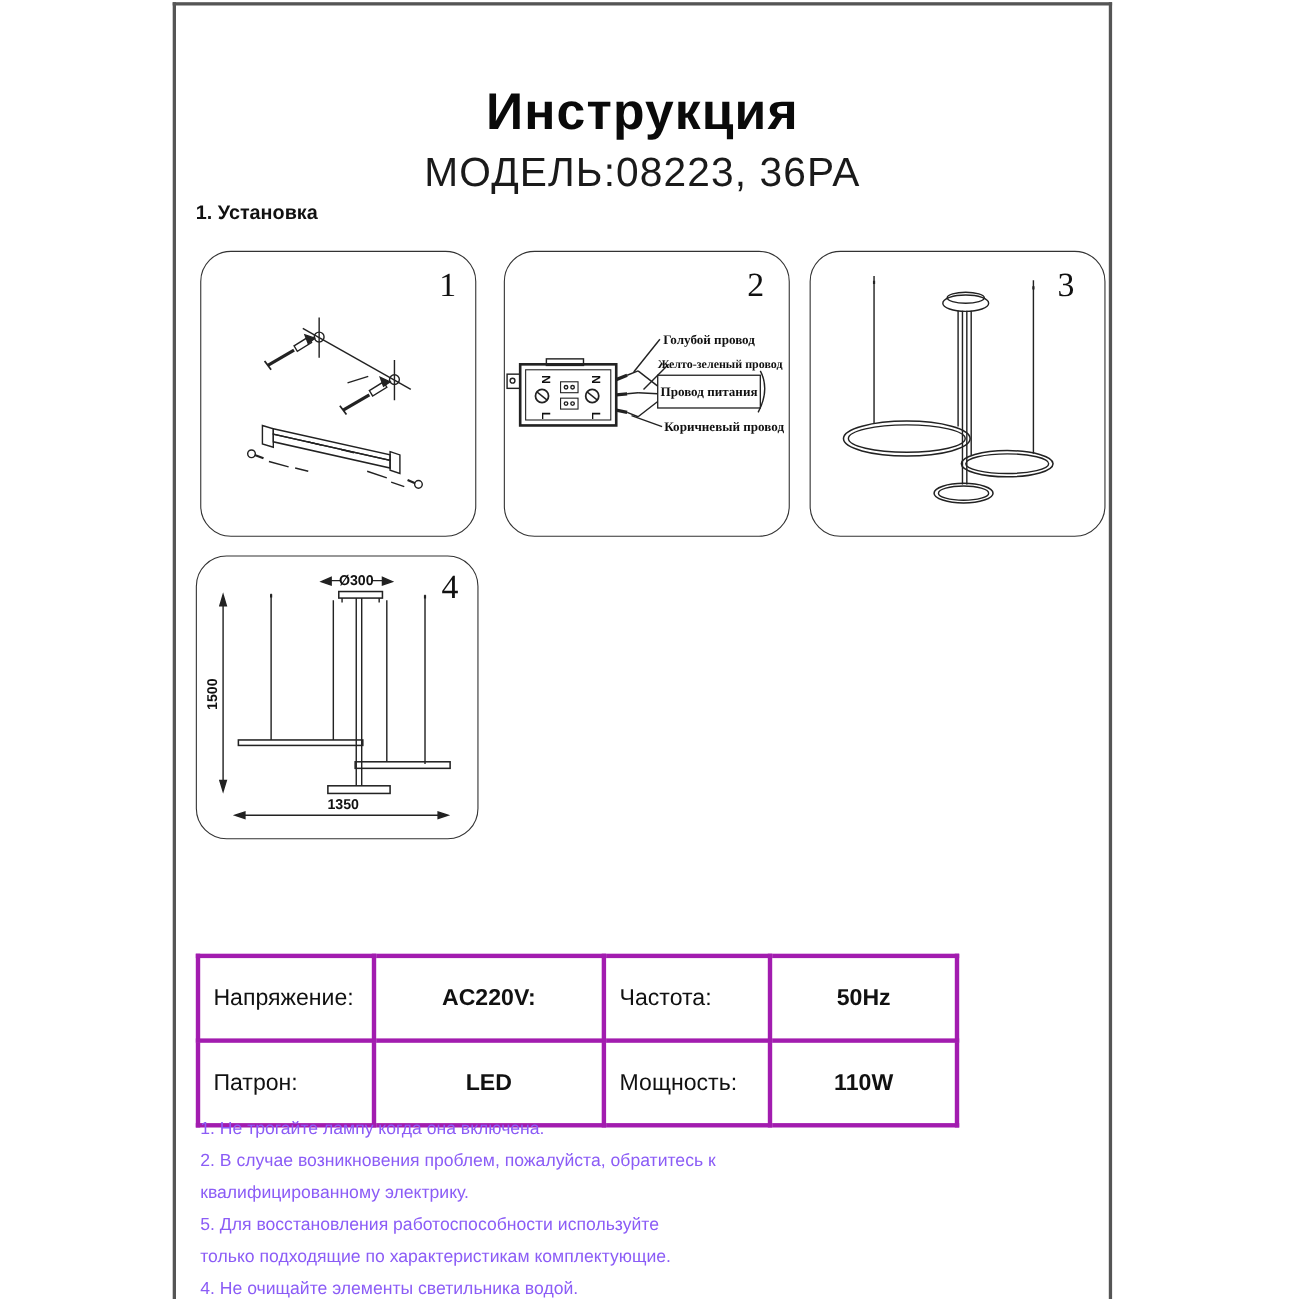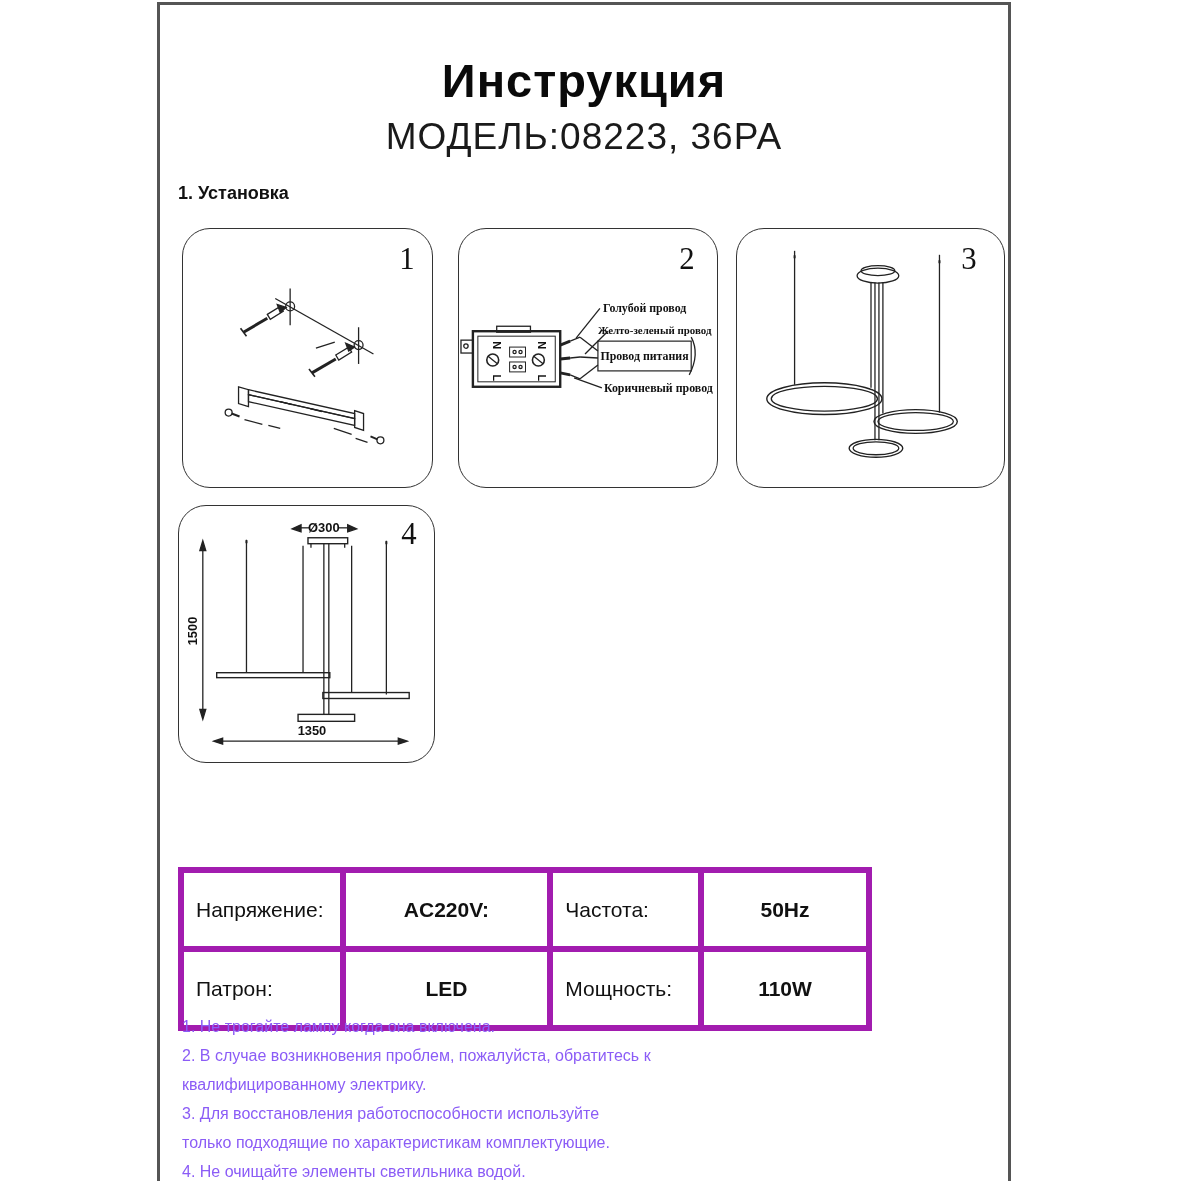--- a/index.html
+++ b/index.html
@@ -1,38 +1,38 @@
 <!DOCTYPE html>
 <html><head>
 <meta charset="utf-8">
 <style>
   html,body{margin:0;padding:0;background:#fff;}
   body{width:1181px;height:1181px;position:relative;overflow:hidden;
        font-family:"Liberation Sans",sans-serif;color:#111;}
   .frame{position:absolute;left:157px;top:2px;width:854px;height:1200px;
          box-sizing:border-box;border:3px solid #555;border-bottom:none;background:#fff;}
-  .titleblock{position:absolute;left:0;top:48px;width:100%;text-align:center;}
+  .titleblock{position:absolute;left:0;top:68px;width:100%;text-align:center;}
   .doc-title{font-size:47px;font-weight:bold;letter-spacing:1px;color:#0a0a0a;}
   .doc-model{font-size:37px;font-weight:normal;letter-spacing:1px;margin-top:8px;color:#1a1a1a;}
   .h-install{position:absolute;left:18px;top:178px;font-size:18px;font-weight:bold;}
   .h-params{position:absolute;left:20px;top:795px;font-size:28px;font-weight:bold;letter-spacing:0.5px;}
   .h-notes{position:absolute;left:20px;top:967px;font-size:28px;font-weight:bold;letter-spacing:0.5px;}
   .panel{position:absolute;box-sizing:border-box;border:1.6px solid #333;border-radius:28px;background:#fff;}
   .panel svg{display:block;width:100%;height:100%;}
   .p1{left:22px;top:223px;width:251px;height:260px;}
   .p2{left:298px;top:223px;width:260px;height:260px;}
   .p3{left:576px;top:223px;width:269px;height:260px;}
   .p4{left:18px;top:500px;width:257px;height:258px;}
   .num{font-family:"Liberation Serif",serif;font-size:31px;fill:#111;}
   .wlabel{font-family:"Liberation Serif",serif;font-weight:bold;font-size:12px;fill:#111;}
   .wlabel.sm{font-size:11px;}
   .dim{font-family:"Liberation Sans",sans-serif;font-weight:bold;font-size:13px;fill:#111;}
   .term{font-family:"Liberation Sans",sans-serif;font-weight:bold;font-size:11px;fill:#111;}
   .params-table{position:absolute;left:18px;top:862px;width:694px;border-collapse:collapse;}
-  .params-table td{border:6px solid #a21caf;height:41px;font-size:21px;padding:16px;}
+  .params-table td{border:4px solid #a21caf;height:41px;font-size:21px;padding:16px;}
   .params-table td.lbl{text-align:left;padding-left:12px;width:18.6%;}
   .params-table td.lbl2{text-align:left;padding-left:12px;width:22.2%;}
   .params-table td.val{text-align:center;font-weight:bold;width:32.6%;}
   .params-table td.val2{text-align:center;font-weight:bold;width:26.6%;}
   .notes{position:absolute;left:22px;top:1007px;width:585px;}
   .note{font-size:16px;line-height:29px;white-space:pre-line;color:#8b5cf6;}
   .stroke{stroke:#222;fill:none;stroke-width:1.3;}
 </style>
 </head>
 <body>
@@ -208,18 +208,18 @@
       <td class="val2">110W</td>
     </tr>
   </tbody>
     </table>
 
 
   <div class="notes">
     <div class="note">1. Не трогайте лампу когда она включена.</div>
     <div class="note">2. В случае возникновения проблем, пожалуйста, обратитесь к
 квалифицированному электрику.</div>
-    <div class="note">3. Для восстановления работоспособности используйте
+    <div class="note">5. Для восстановления работоспособности используйте
 только подходящие по характеристикам комплектующие.</div>
     <div class="note">4. Не очищайте элементы светильника водой.</div>
   </div>
 
 </div>
 
 </body></html>

